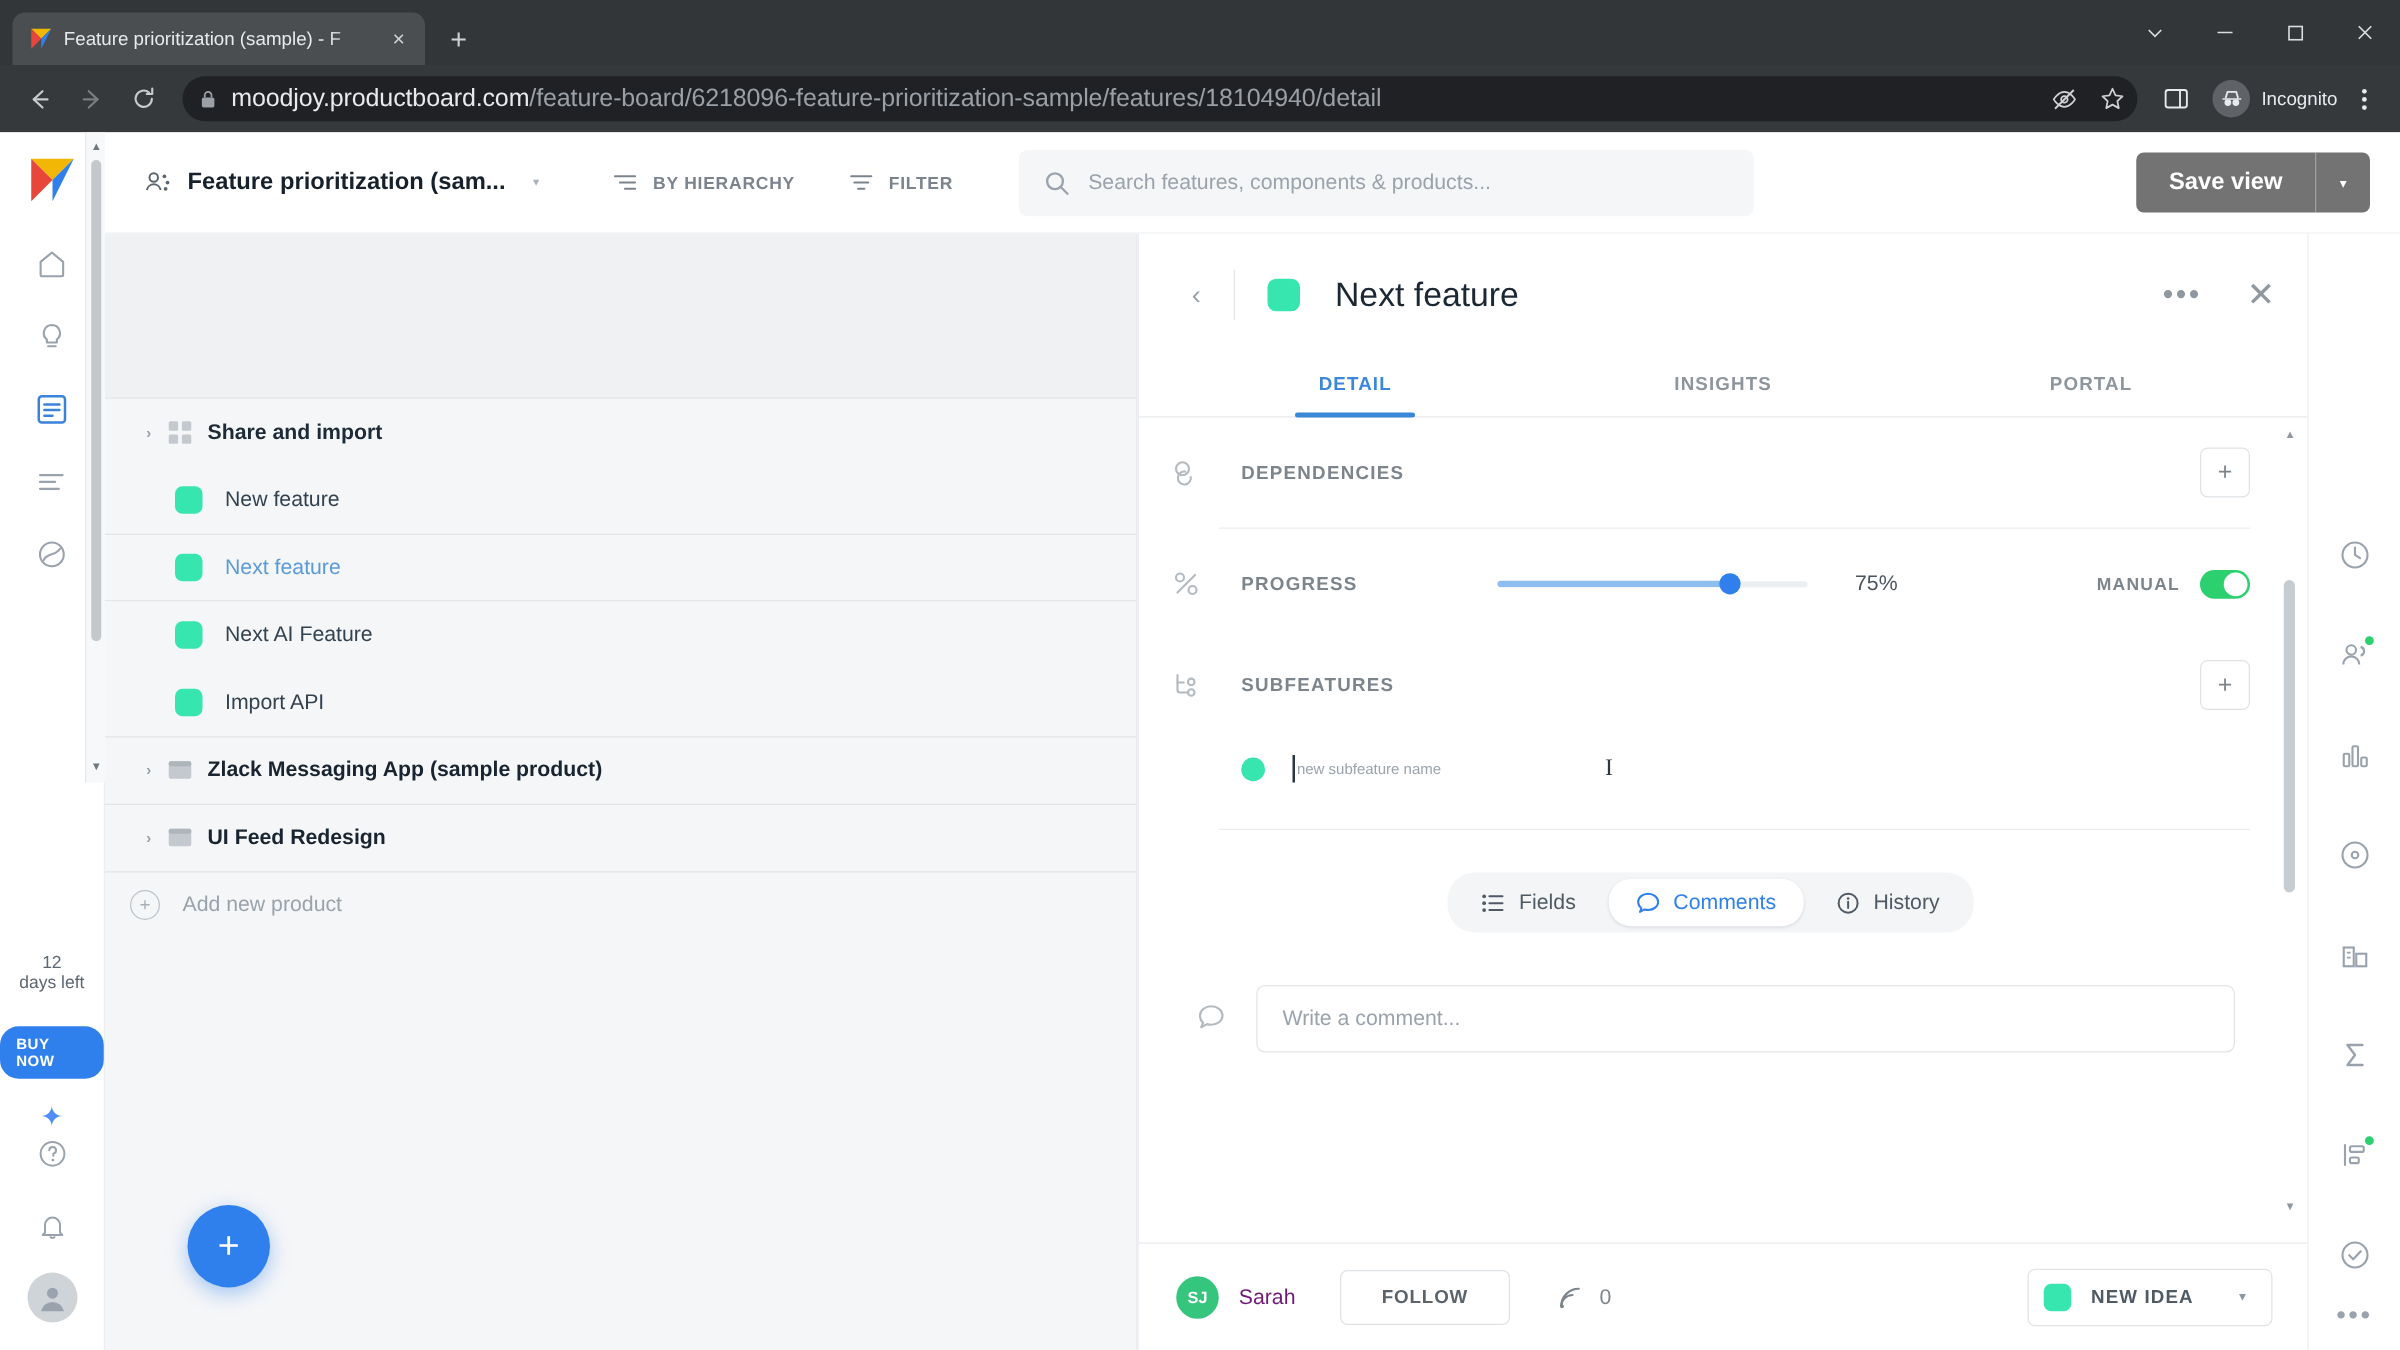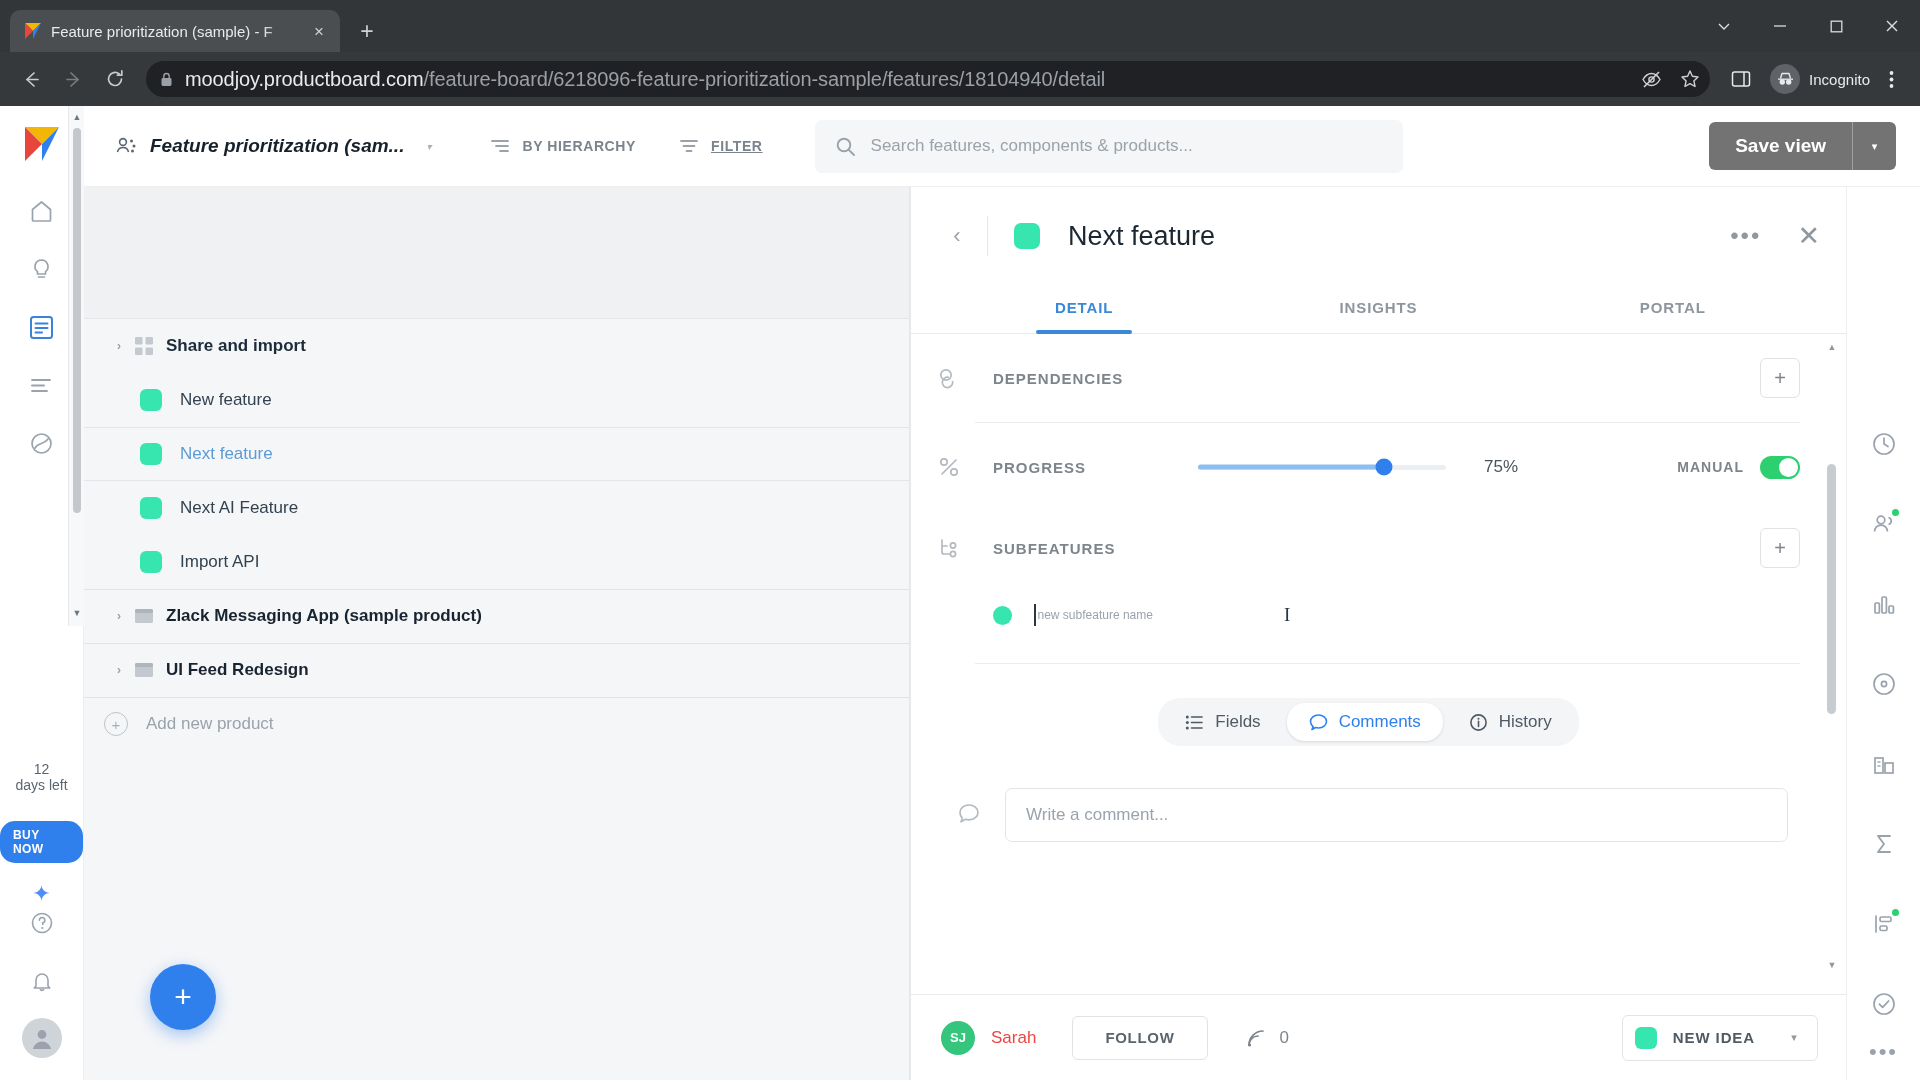--- a/index.html
+++ b/index.html
@@ -129,21 +129,21 @@
   .rail-scroll .arrow.down { top: 498px; }
 
   
   .main { flex: 1; display: flex; flex-direction: column; min-width: 0; position: relative; }
 
   .apptop {
     height: 81px; flex: 0 0 81px; background: #ffffff; display: flex;
     align-items: center; padding: 0 24px 0 30px; gap: 0;
     border-bottom: 1px solid #edeff1;
   }
-  .board-select { display: flex; align-items: center; gap: 12px; font-style: italic; }
+  .board-select { display: flex; align-items: center; gap: 12px; }
   .board-name { font-size: 19px; color: #17212b; font-weight: 600; }
   .caret { color: #aab1b8; font-size: 10px; margin-left: 10px; }
   .top-action {
     display: flex; align-items: center; gap: 11px; color: #7b848d;
     font-size: 14px; font-weight: 600; letter-spacing: .6px; margin-left: 58px;
   }
   .searchbox {
     margin-left: 52px; width: 588px; height: 53px; background: #f4f6f8;
     border-radius: 7px; display: flex; align-items: center; gap: 15px;
     padding: 0 20px;
@@ -306,21 +306,21 @@
   .detail-foot {
     height: 86px; flex: 0 0 86px; border-top: 1px solid #e7eaec;
     background: #fff; display: flex; align-items: center; padding: 0 28px 0 30px;
     gap: 0;
   }
   .user-av {
     width: 34px; height: 34px; border-radius: 50%; background: #35c57c;
     color: #fff; font-size: 13px; font-weight: 700; display: flex;
     align-items: center; justify-content: center; margin-right: 16px;
   }
-  .user-name { font-size: 17px; color: #ef4444; margin-right: 36px; }
+  .user-name { font-size: 17px; color: #701a75; margin-right: 36px; }
   .follow-btn {
     border: 1px solid #dfe3e6; border-radius: 6px; height: 44px;
     display: flex; align-items: center; padding: 0 32px; color: #5b646d;
     font-size: 15px; font-weight: 600; letter-spacing: .7px;
   }
   .votes { display: flex; align-items: center; gap: 12px; margin-left: 38px; color: #7d858c; font-size: 17px; }
   .idea-pill {
     margin-left: auto; display: flex; align-items: center; height: 46px;
     border: 1px solid #e0e4e7; border-radius: 6px; padding: 0 0 0 12px; gap: 16px;
   }
@@ -563,21 +563,21 @@
           <span>
             <svg width="22" height="22" viewBox="0 0 22 22">
                 <line x1="3" y1="6" x2="19" y2="6" stroke="#7b848d" stroke-width="1.7" stroke-linecap="round"></line>
                 <line x1="7" y1="11" x2="19" y2="11" stroke="#7b848d" stroke-width="1.7" stroke-linecap="round"></line>
                 <line x1="11" y1="16" x2="19" y2="16" stroke="#7b848d" stroke-width="1.7" stroke-linecap="round"></line>
               </svg>
           </span>
           <span>BY HIERARCHY</span>
         </div>
 
-        <div class="top-action" style="margin-left:42px;text-decoration:underline;">
+        <div class="top-action" style="margin-left:42px;">
           <span>
             <svg width="22" height="22" viewBox="0 0 22 22">
                 <line x1="3" y1="6" x2="19" y2="6" stroke="#7b848d" stroke-width="1.7" stroke-linecap="round"></line>
                 <line x1="5.5" y1="11" x2="16.5" y2="11" stroke="#7b848d" stroke-width="1.7" stroke-linecap="round"></line>
                 <line x1="8.5" y1="16" x2="13.5" y2="16" stroke="#7b848d" stroke-width="1.7" stroke-linecap="round"></line>
               </svg>
           </span>
           <span>FILTER</span>
         </div>
 

